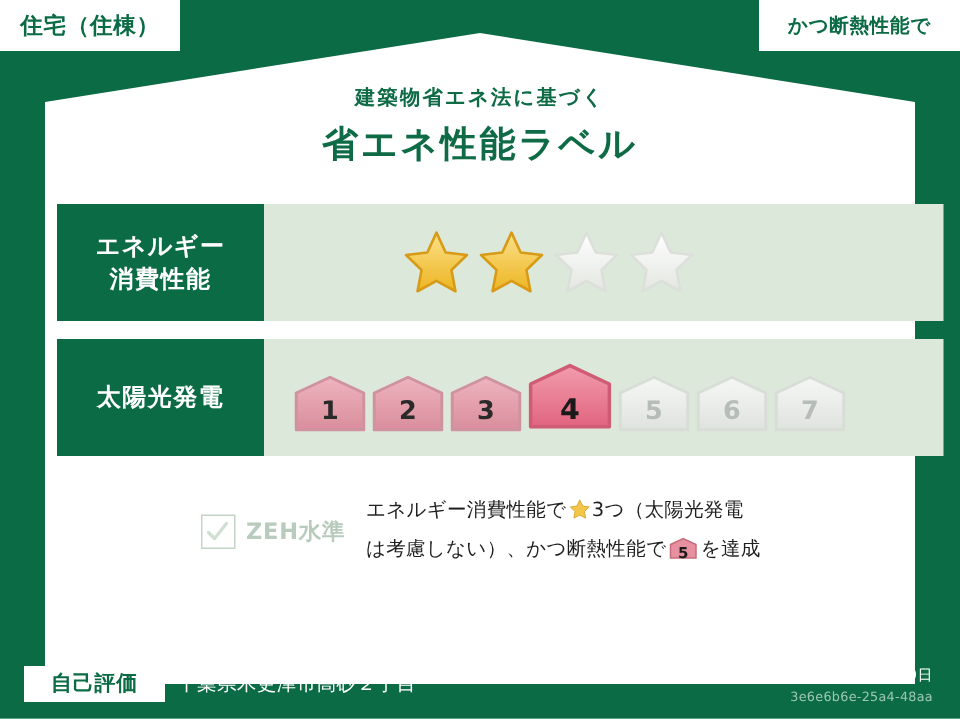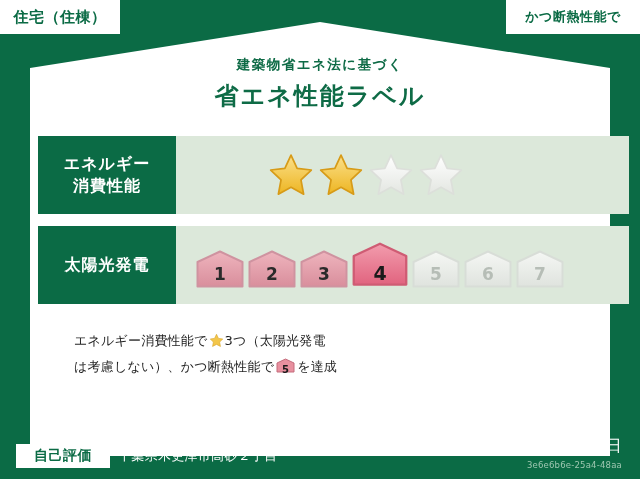--- a/index.html
+++ b/index.html
@@ -89,21 +89,21 @@
 
   
   .footer{position:absolute;left:0;right:0;bottom:0;height:48px;}
   .foot-left{position:absolute;left:16px;bottom:11px;display:flex;align-items:center;gap:8px;}
   .foot-badge{
     background:#ffffff;color:#0b6b45;font-weight:bold;font-size:14px;
     padding:3px 18px;letter-spacing:.5px;
   }
   .foot-addr{color:#ffffff;font-size:13px;letter-spacing:.3px;}
   .foot-right{position:absolute;right:18px;bottom:9px;text-align:right;}
-  .foot-date{color:#ffffff;font-size:16px;letter-spacing:.3px;}
+  .foot-date{color:#ffffff;font-size:10px;letter-spacing:.3px;}
   .foot-id{color:#9ec7b1;font-size:8.5px;letter-spacing:.2px;margin-top:3px;}
 </style>
 </head>
 <body>
 
 <div class="label-root">
 
   <div class="house-body"></div>
 
   <div class="tag tag-left">住宅（住棟）</div>
@@ -253,20 +253,28 @@
               </svg>
               <span class="bnum">7</span>
             </div>
           </div>
       </div>
     </div>
 
   </div>
 
   <div class="note">
+    <div class="zeh">
+      <span class="zeh-box">
+        <svg width="16" height="16" viewBox="0 0 16 16" aria-hidden="true">
+          <path d="M2 9 L6 13 L14 3" fill="none" stroke="#cfe0d2" stroke-width="2.2" stroke-linecap="round" stroke-linejoin="round"></path>
+        </svg>
+      </span>
+      <span class="zeh-text">ZEH水準</span>
+    </div>
     <div class="note-text">
       <div>
         <span>エネルギー消費性能で</span><span class="ministar"><svg width="15" height="15" viewBox="0 0 24 24" aria-hidden="true">
               <polygon points="12,2 15.1,8.6 22,9.5 17,14.5 18.3,21.5 12,18.2 5.7,21.5 7,14.5 2,9.5 8.9,8.6" fill="#f3c64a" stroke="#d9a72f" stroke-width="1"></polygon>
             </svg></span><span>3つ（太陽光発電</span>
       </div>
       <div>
         <span>は考慮しない）、かつ断熱性能で</span><span class="mini-badge"><svg width="19" height="15" viewBox="0 0 19 15" aria-hidden="true">
               <polygon points="1,5 9.5,1 18,5 18,14 1,14" fill="#e8909f" stroke="#c56d7d" stroke-width="1"></polygon>
             </svg><span>5</span></span><span>を達成</span>

